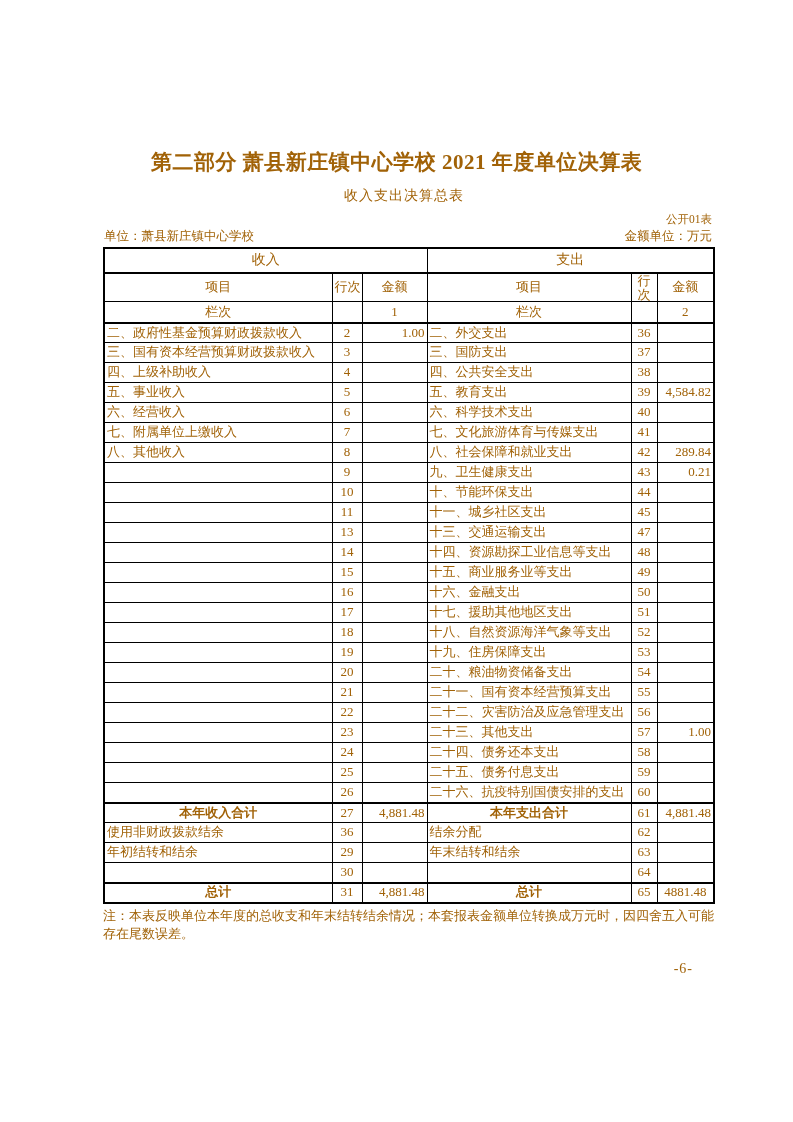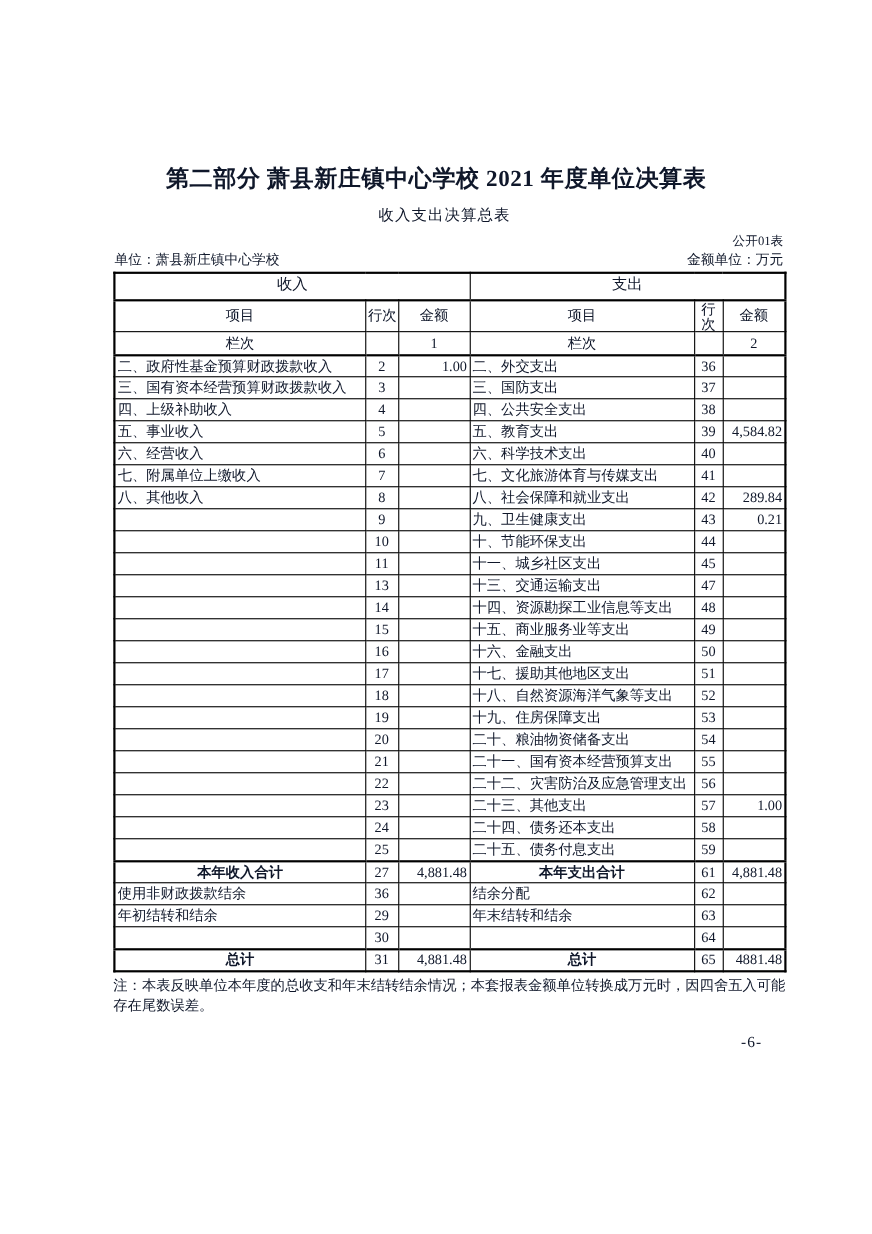--- a/index.html
+++ b/index.html
@@ -1,38 +1,38 @@
 <!DOCTYPE html>
 <html lang="zh"><head>
 <meta charset="utf-8">
 <style>
   * { box-sizing: border-box; }
   html, body { margin: 0; padding: 0; background: #ffffff; }
   .page {
-    width: 793px; height: 1122px; background: #ffffff; color: #0f172a;
+    width: 793px; height: 1122px; background: #ffffff; color: #a16207;
     font-family: "Liberation Serif", serif;
     padding-top: 148px; position: relative; overflow: hidden;
   }
   .title { font-size: 21px; font-weight: 700; text-align: center; letter-spacing: .5px; white-space: nowrap; }
   .subtitle { font-size: 14px; text-align: center; margin-top: 11px; letter-spacing: 1px; padding-left: 15px; }
   .form-code { font-size: 11.5px; text-align: right; padding-right: 81px; margin-top: 7px; }
   .meta-row { display: flex; justify-content: space-between; align-items: flex-end;
               padding: 0 81px 2px 104px; font-size: 12.5px; margin-top: 1px; }
   table.summary { border-collapse: collapse; table-layout: fixed; width: 610px;
                   margin-left: 103px; border: 2px solid #000; }
   table.summary td { border: 1px solid #000; padding: 0 2px; height: 20px;
                      font-size: 13px; line-height: 1.15; overflow: hidden; white-space: nowrap; }
   tr.hrow1 td { height: 25px; font-size: 14px; text-align: center; border-bottom-width: 2px; }
   tr.hrow2 td { height: 28px; text-align: center; }
   tr.hrow2 td.wrap { white-space: normal; line-height: 1.05; padding: 0 1px; }
   tr.hrow3 td { height: 21px; text-align: center; border-bottom-width: 2px; }
   td.item { text-align: left; }
   td.num  { text-align: center; }
   td.amt  { text-align: right; }
-  td.amt-ctr { text-align: right; }
+  td.amt-ctr { text-align: center; }
   td.ctr  { text-align: center; font-weight: 700; }
   tr.total-row td { border-top-width: 2px; }
   .note { width: 612px; margin: 3px 0 0 103px; font-size: 13px; line-height: 1.4; }
   .page-number { text-align: right; padding-right: 100px; margin-top: 18px; font-size: 14px; letter-spacing: 1px; }
 </style>
 </head>
 <body>
 
 <div class="page">
   <div class="title">第二部分 萧县新庄镇中心学校 2021 年度单位决算表</div>
@@ -250,20 +250,28 @@
           <td class="amt"></td>
         </tr>
         <tr>
           <td class="item"></td>
           <td class="num">25</td>
           <td class="amt"></td>
           <td class="item">二十五、债务付息支出</td>
           <td class="num">59</td>
           <td class="amt"></td>
         </tr>
+        <tr>
+          <td class="item"></td>
+          <td class="num">26</td>
+          <td class="amt"></td>
+          <td class="item">二十六、抗疫特别国债安排的支出</td>
+          <td class="num">60</td>
+          <td class="amt"></td>
+        </tr>
         <tr class="total-row">
           <td class="item ctr">本年收入合计</td>
           <td class="num">27</td>
           <td class="amt">4,881.48</td>
           <td class="item ctr">本年支出合计</td>
           <td class="num">61</td>
           <td class="amt">4,881.48</td>
         </tr>
         <tr>
           <td class="item">使用非财政拨款结余</td>

